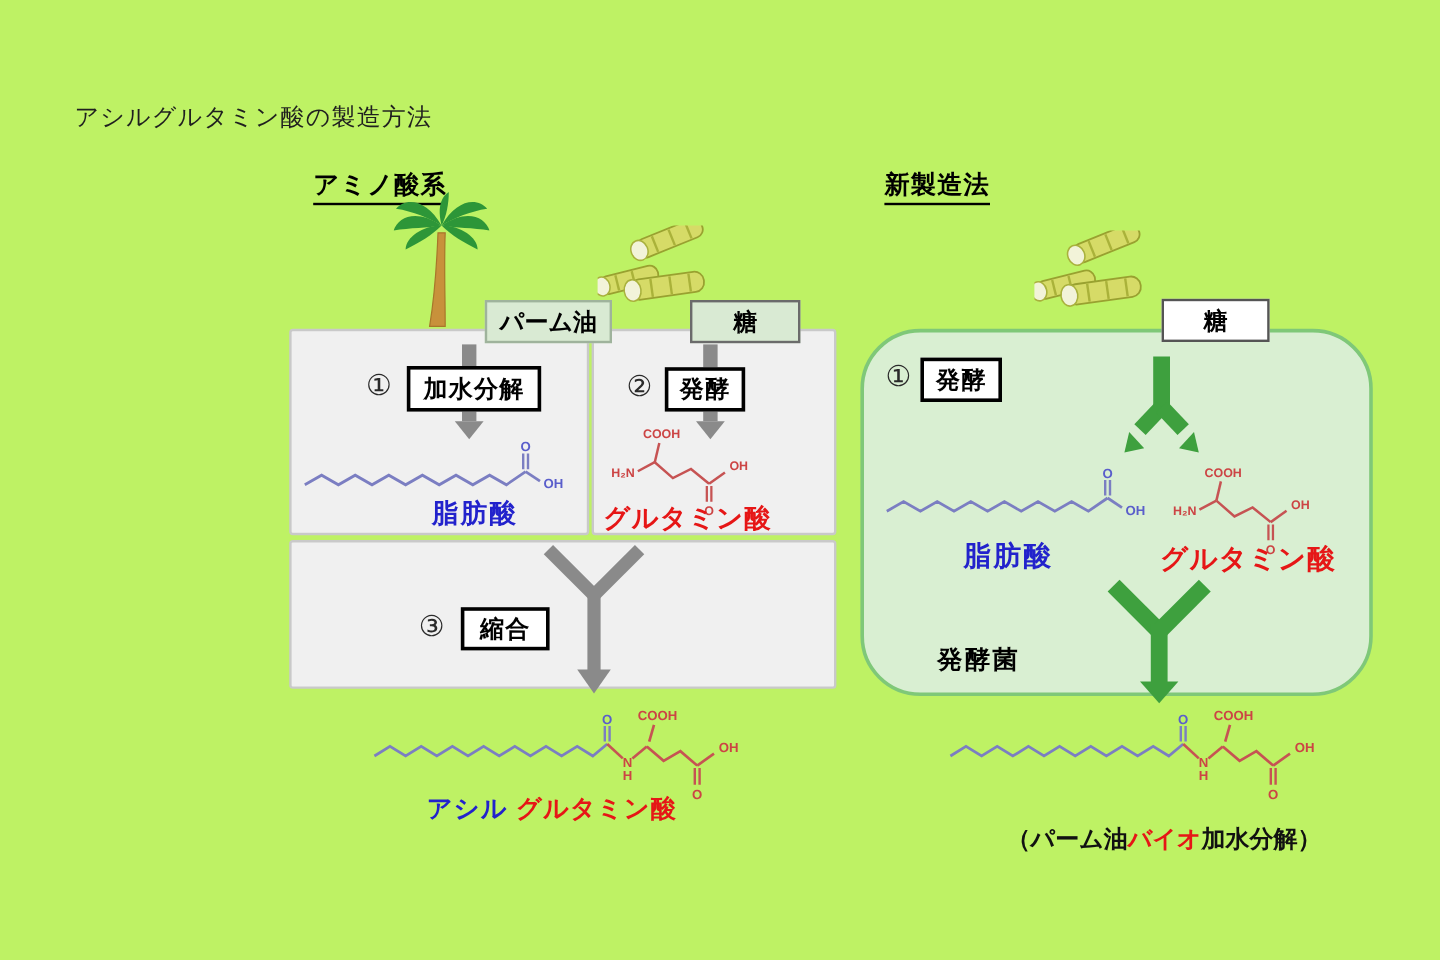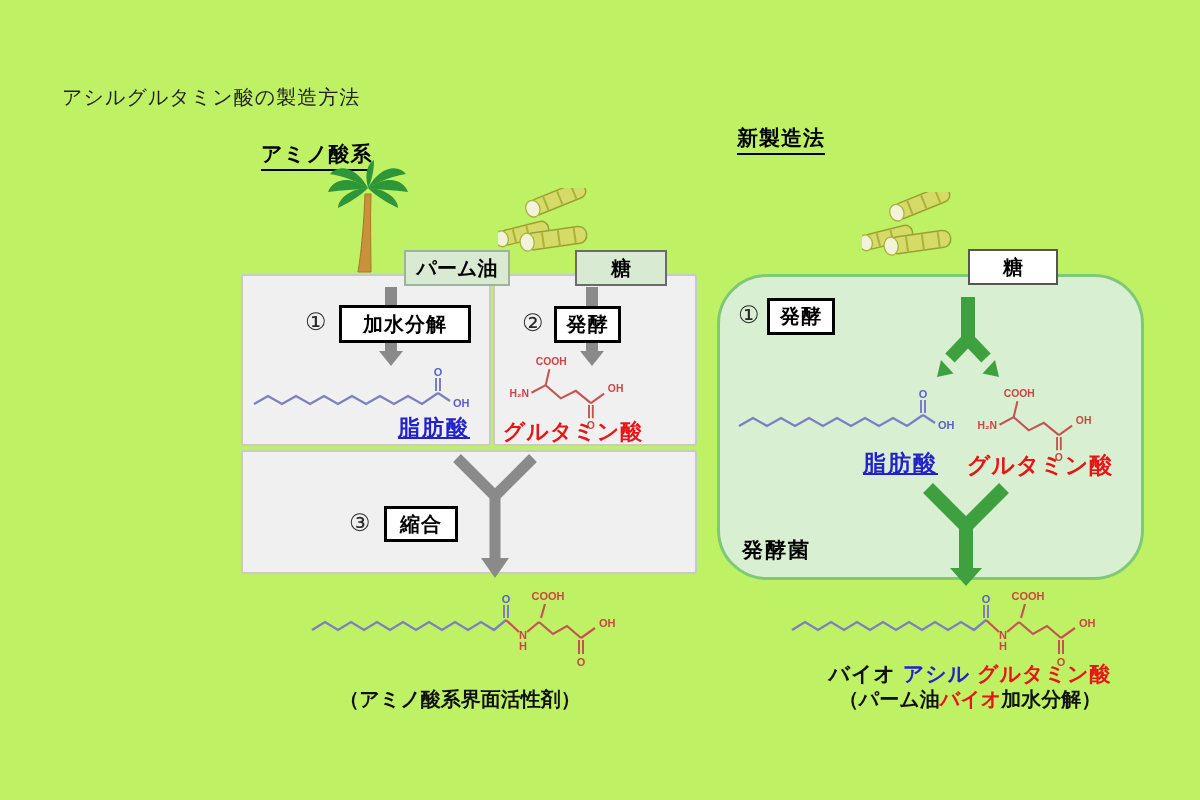--- a/index.html
+++ b/index.html
@@ -11,21 +11,21 @@
   .panel{background:#f0f0f0;border:2px solid #c9c9c9;border-radius:3px;}
   .green-panel{background:#d9efd2;border:3px solid #7fc878;border-radius:50px;}
   .srcbox{display:flex;align-items:center;justify-content:center;font-weight:bold;font-size:20px;color:#000;box-sizing:border-box;}
   .srcbox.green{background:#d9ead3;}
   .srcbox.white{background:#ffffff;}
   .pbox{background:#fff;border:3px solid #000;display:flex;align-items:center;justify-content:center;
         font-weight:bold;font-size:20px;color:#000;box-sizing:border-box;letter-spacing:1px;}
   .circ{font-size:24px;color:#2a2a2a;line-height:1;}
   .arr-bar{width:12px;background:#8a8a8a;}
   .arr-head{width:0;height:0;border-left:12px solid transparent;border-right:12px solid transparent;border-top:15px solid #8a8a8a;}
-  .lbl-fatty{color:#2222cc;font-weight:bold;text-align:right;letter-spacing:2px;text-decoration:underline;}
+  .lbl-fatty{color:#2222cc;font-weight:bold;text-align:left;letter-spacing:2px;}
   .lbl-glut{color:#e61616;font-weight:bold;text-align:center;letter-spacing:1px;}
   .lbl-bact{color:#000;font-weight:bold;font-size:21px;letter-spacing:2px;}
   .prod-line{text-align:center;font-weight:bold;white-space:nowrap;}
   .prod-name{font-size:21px;letter-spacing:1px;}
   .prod-sub{font-size:20px;color:#111;letter-spacing:0px;}
   .c-black{color:#111;} .c-blue{color:#2222cc;} .c-red{color:#e61616;}
   svg text{font-family:"Liberation Sans","DejaVu Sans",sans-serif;}
   .chemtext{font-weight:bold;}
 </style>
 </head>
@@ -108,21 +108,21 @@
         <text x="291" y="45" text-anchor="start" font-size="11" fill="#cc4444" class="chemtext">OH</text>
         <line x1="271" y1="58" x2="271" y2="72" stroke="#c65353" stroke-width="2"></line>
         <line x1="275" y1="58" x2="275" y2="72" stroke="#c65353" stroke-width="2"></line>
         <text x="273" y="84" text-anchor="middle" font-size="11" fill="#cc4444" class="chemtext">O</text>
       </g>
     </defs>
   </svg>
 
   <div class="abs title">アシルグルタミン酸の製造方法</div>
   <div class="abs heading" style="left:261px;top:140px;">アミノ酸系</div>
-  <div class="abs heading" style="left:737px;top:124px;">新製造法</div>
+  <div class="abs heading" style="left:737px;top:140px;">新製造法</div>
 
   <div class="abs panel" style="left:241px;top:274px;width:246px;height:168px;"></div>
   <div class="abs panel" style="left:493px;top:274px;width:200px;height:168px;"></div>
   <div class="abs panel" style="left:241px;top:450px;width:452px;height:120px;"></div>
 
   <div class="abs green-panel" style="left:717px;top:274px;width:421px;height:300px;"></div>
 
   <svg class="abs" style="left:328px;top:160px;" width="80" height="113" viewBox="0 0 80 113">
       <use href="#g-palm"></use>
     </svg>
@@ -158,21 +158,21 @@
   </svg>
 
   <svg class="abs" style="left:912px;top:482px;" width="110" height="106" viewBox="0 0 110 106">
     <path d="M16,6 L54,44" stroke="#3ea03e" stroke-width="14" fill="none"></path>
     <path d="M92,6 L54,44" stroke="#3ea03e" stroke-width="14" fill="none"></path>
     <path d="M54,38 L54,87" stroke="#3ea03e" stroke-width="14" fill="none"></path>
     <polygon points="38,86 70,86 54,104" fill="#3ea03e"></polygon>
   </svg>
 
   <span class="abs circ" style="left:305px;top:310px;">①</span>
-  <div class="abs pbox" style="left:339px;top:305px;width:132px;height:38px;">加水分解</div>
+  <div class="abs pbox" style="left:339px;top:305px;width:112px;height:38px;">加水分解</div>
 
   <span class="abs circ" style="left:522px;top:311px;">②</span>
   <div class="abs pbox" style="left:554px;top:306px;width:67px;height:37px;">発酵</div>
 
   <span class="abs circ" style="left:349px;top:511px;">③</span>
   <div class="abs pbox" style="left:384px;top:506px;width:74px;height:36px;">縮合</div>
 
   <span class="abs circ" style="left:738px;top:303px;">①</span>
   <div class="abs pbox" style="left:767px;top:298px;width:68px;height:37px;">発酵</div>
 
@@ -196,26 +196,24 @@
   <svg class="abs" style="left:788px;top:582px;" width="332" height="86" viewBox="0 0 332 86">
       <use href="#g-product"></use>
     </svg>
 
   <div class="abs lbl-fatty" style="left:360px;top:413px;width:110px;font-size:22px;">脂肪酸</div>
   <div class="abs lbl-glut" style="left:498px;top:417px;width:150px;font-size:22px;">グルタミン酸</div>
 
   <div class="abs lbl-fatty" style="left:803px;top:448px;width:135px;font-size:23px;">脂肪酸</div>
   <div class="abs lbl-glut" style="left:960px;top:450px;width:160px;font-size:23px;">グルタミン酸</div>
 
-  <div class="abs lbl-bact" style="left:742px;top:536px;">発酵菌</div>
-
-  <div class="abs prod-line prod-sub" style="left:310px;top:686px;width:300px;">（アミノ酸系界面活性剤）</div>
-
-  <div class="abs prod-line prod-name" style="left:800px;top:660px;width:340px;">
-    <span class="c-black">バイオ</span>
+  <div class="abs lbl-bact" style="left:781px;top:536px;">発酵菌</div>
+
+  <div class="abs prod-line prod-name" style="left:310px;top:660px;width:300px;">
     <span class="c-blue">アシル</span>
     <span class="c-red">グルタミン酸</span>
   </div>
+
   <div class="abs prod-line prod-sub" style="left:800px;top:686px;width:340px;">
     <span class="c-black">（パーム油</span><span class="c-red">バイオ</span><span class="c-black">加水分解）</span>
   </div>
 
 </div>
 
 </body></html>

